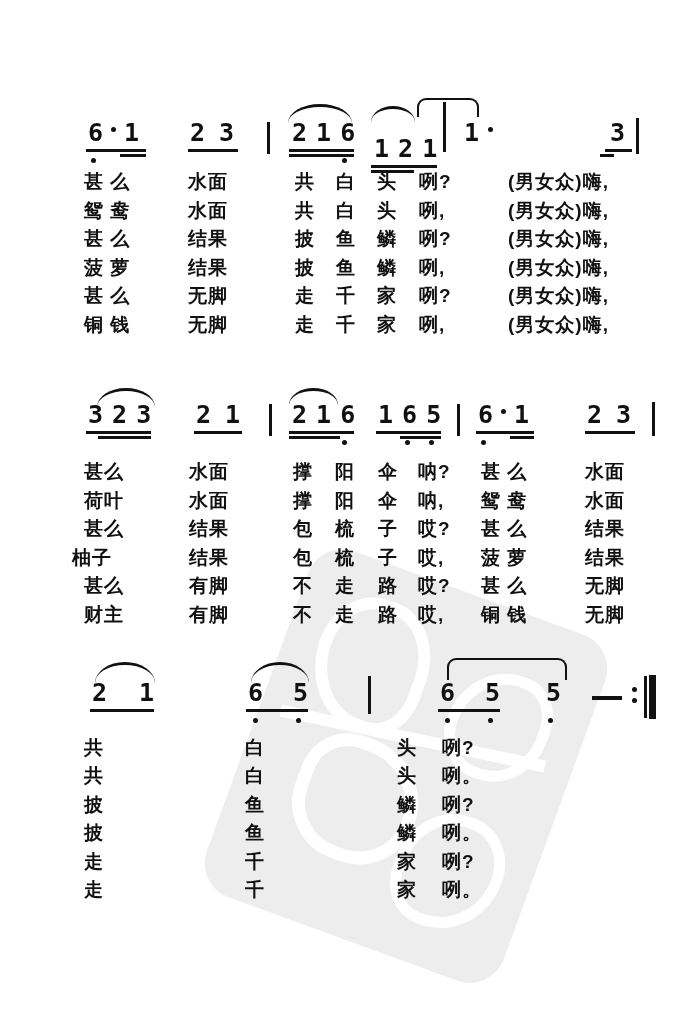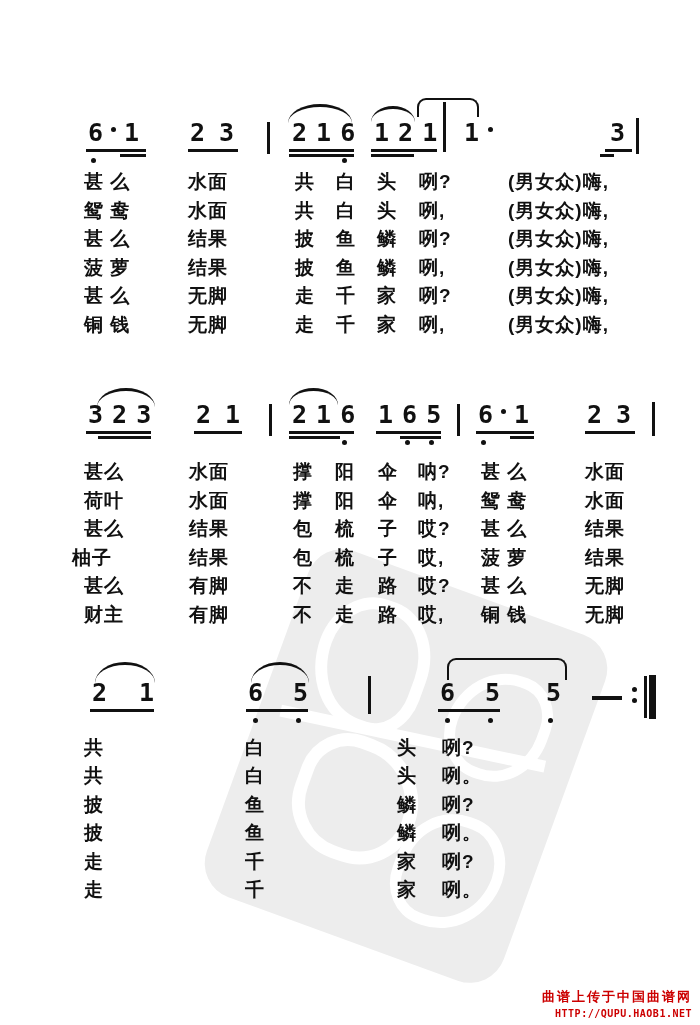--- a/index.html
+++ b/index.html
@@ -57,21 +57,21 @@
   </div>
 
   <div id="score">
       <div class="arc slur" style="left: 288px; top: 104px; width: 64px; height: 16px;"></div>
       <div class="arc slur" style="left: 371px; top: 106px; width: 44px; height: 13px;"></div>
       <div class="arc tie" style="left: 417px; top: 98px; width: 58px; height: 17px;"></div>
       <div class="grp" style="left: 88px; top: 120px;"><span class="tok" style="margin-right: 8px;">6</span><span class="dotglyph" style="margin-right: 8px;"></span><span class="tok" style="margin-right: 0px;">1</span><div class="nline" style="left: -2px; width: 60px; top: 29px;"></div><div class="nline" style="left: 32px; width: 26px; top: 34px;"></div><div class="lowdot" style="left: 3px; top: 38px;"></div></div>
       <div class="grp" style="left: 190px; top: 120px;"><span class="tok" style="margin-right: 14px;">2</span><span class="tok" style="margin-right: 0px;">3</span><div class="nline" style="left: -2px; width: 50px; top: 29px;"></div></div>
       <div class="bar" style="left: 267px; top: 122px; height: 32px;"></div>
       <div class="grp" style="left: 292px; top: 120px;"><span class="tok" style="margin-right: 9px;">2</span><span class="tok" style="margin-right: 9px;">1</span><span class="tok" style="margin-right: 0px;">6</span><div class="nline" style="left: -3px; width: 65px; top: 29px;"></div><div class="nline" style="left: -3px; width: 65px; top: 34px;"></div><div class="lowdot" style="left: 50px; top: 38px;"></div></div>
-      <div class="grp" style="left: 374px; top: 120px;"><span class="tok" style="margin-right: 9px;">1</span><span class="tok" style="margin-right: 9px;">2</span><span class="tok" style="margin-right: 0px;">1</span><div class="nline" style="left: -3px; width: 66px; top: 29px;"></div><div class="nline" style="left: -3px; width: 43px; top: 34px;"></div></div>
+      <div class="grp" style="left: 374px; top: 136px;"><span class="tok" style="margin-right: 9px;">1</span><span class="tok" style="margin-right: 9px;">2</span><span class="tok" style="margin-right: 0px;">1</span><div class="nline" style="left: -3px; width: 66px; top: 29px;"></div><div class="nline" style="left: -3px; width: 43px; top: 34px;"></div></div>
       <div class="bar" style="left: 443px; top: 102px; height: 50px;"></div>
       <div class="grp" style="left: 464px; top: 120px;"><span class="tok" style="margin-right: 9px;">1</span><span class="dotglyph" style="margin-right: 0px;"></span></div>
       <div class="grp" style="left: 610px; top: 120px;"><span class="tok" style="margin-right: 0px;">3</span><div class="nline" style="left: -5px; width: 27px; top: 29px;"></div><div class="nline" style="left: -10px; width: 14px; top: 34px;"></div></div>
       <div class="bar" style="left: 636px; top: 118px; height: 36px;"></div>
       <div class="lyr" style="left: 84px; top: 170px;">甚 么</div>
       <div class="lyr" style="left: 84px; top: 198.6px;">鸳 鸯</div>
       <div class="lyr" style="left: 84px; top: 227.2px;">甚 么</div>
       <div class="lyr" style="left: 84px; top: 255.8px;">菠 萝</div>
       <div class="lyr" style="left: 84px; top: 284.4px;">甚 么</div>
       <div class="lyr" style="left: 84px; top: 313px;">铜 钱</div>
@@ -202,17 +202,13 @@
       <div class="lyr" style="left: 397px; top: 849.6px;">家</div>
       <div class="lyr" style="left: 397px; top: 878px;">家</div>
       <div class="lyr" style="left: 442px; top: 736px;">咧?</div>
       <div class="lyr" style="left: 442px; top: 764.4px;">咧。</div>
       <div class="lyr" style="left: 442px; top: 792.8px;">咧?</div>
       <div class="lyr" style="left: 442px; top: 821.2px;">咧。</div>
       <div class="lyr" style="left: 442px; top: 849.6px;">咧?</div>
       <div class="lyr" style="left: 442px; top: 878px;">咧。</div>
     </div>
 
-  <div id="footer">
-    <div class="l1">曲谱上传于中国曲谱网</div>
-    <div class="l2">HTTP://QUPU.HAOB1.NET</div>
-  </div>
 </div>
 
 </body></html>

